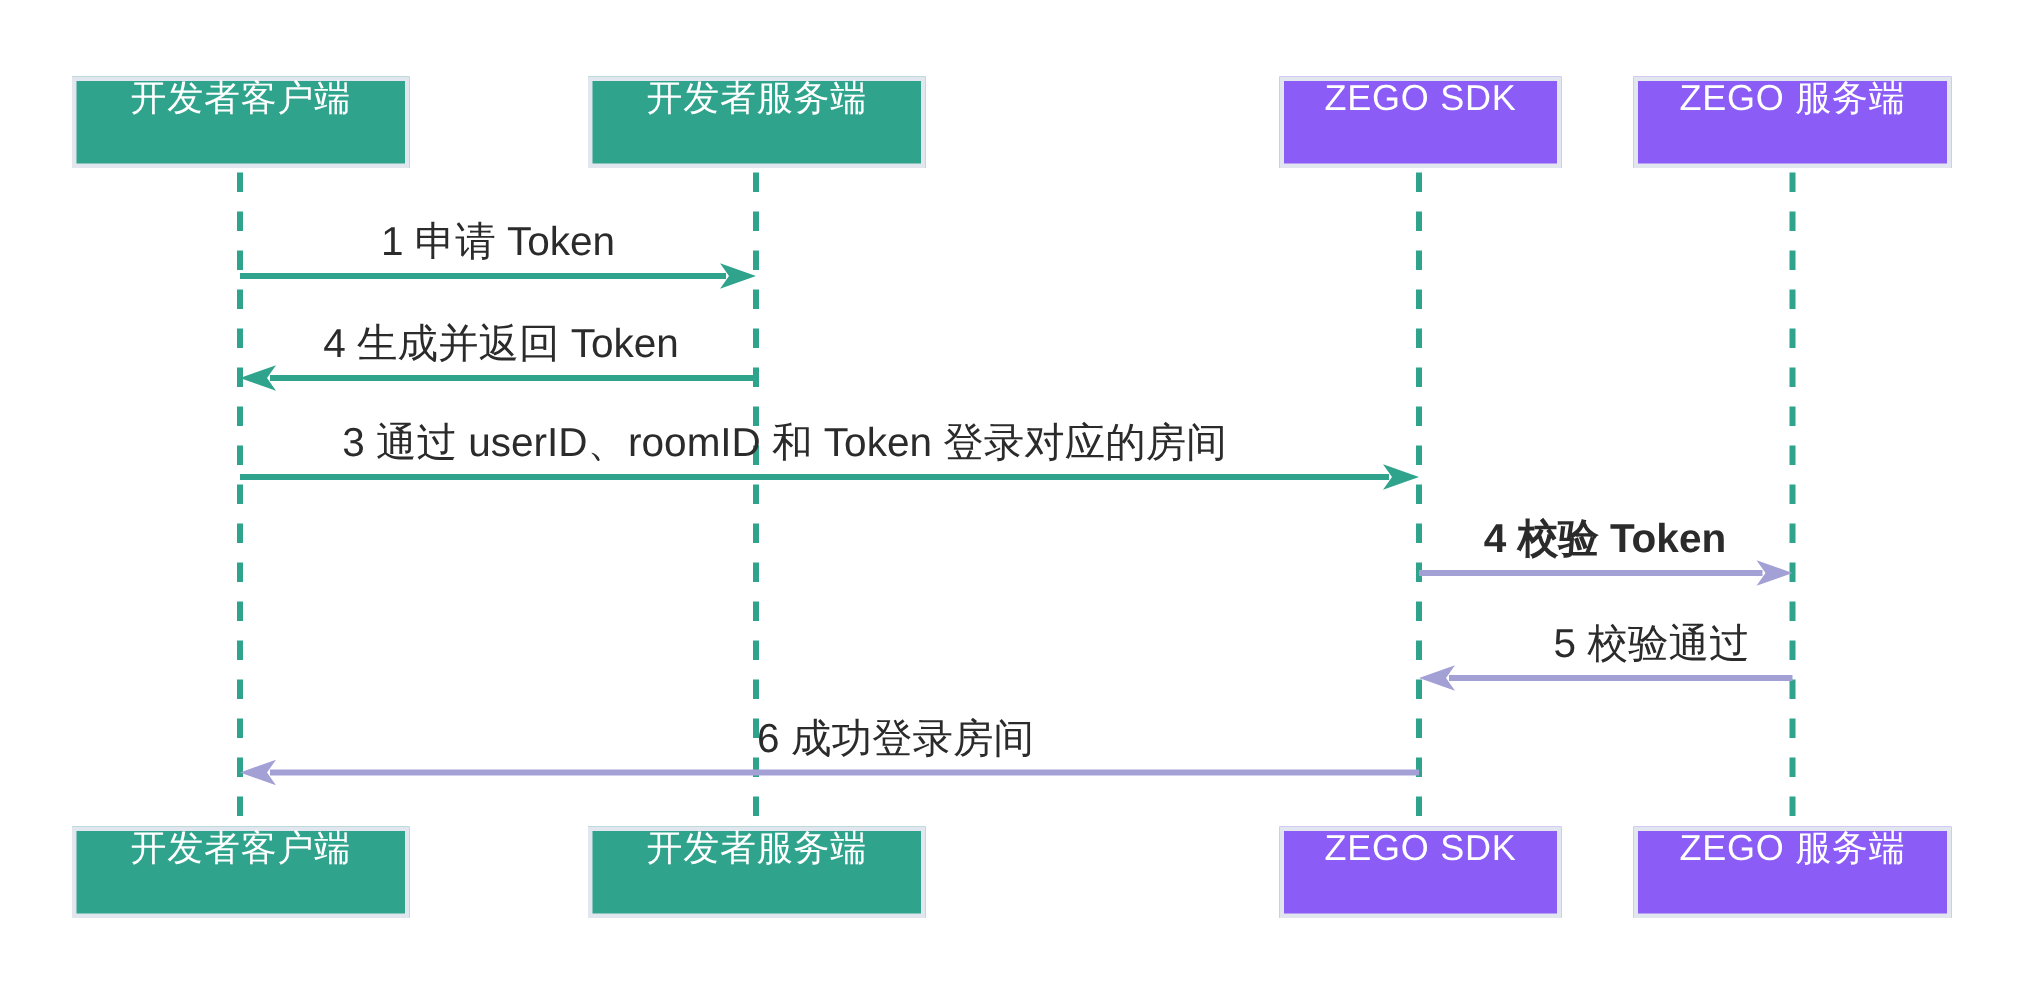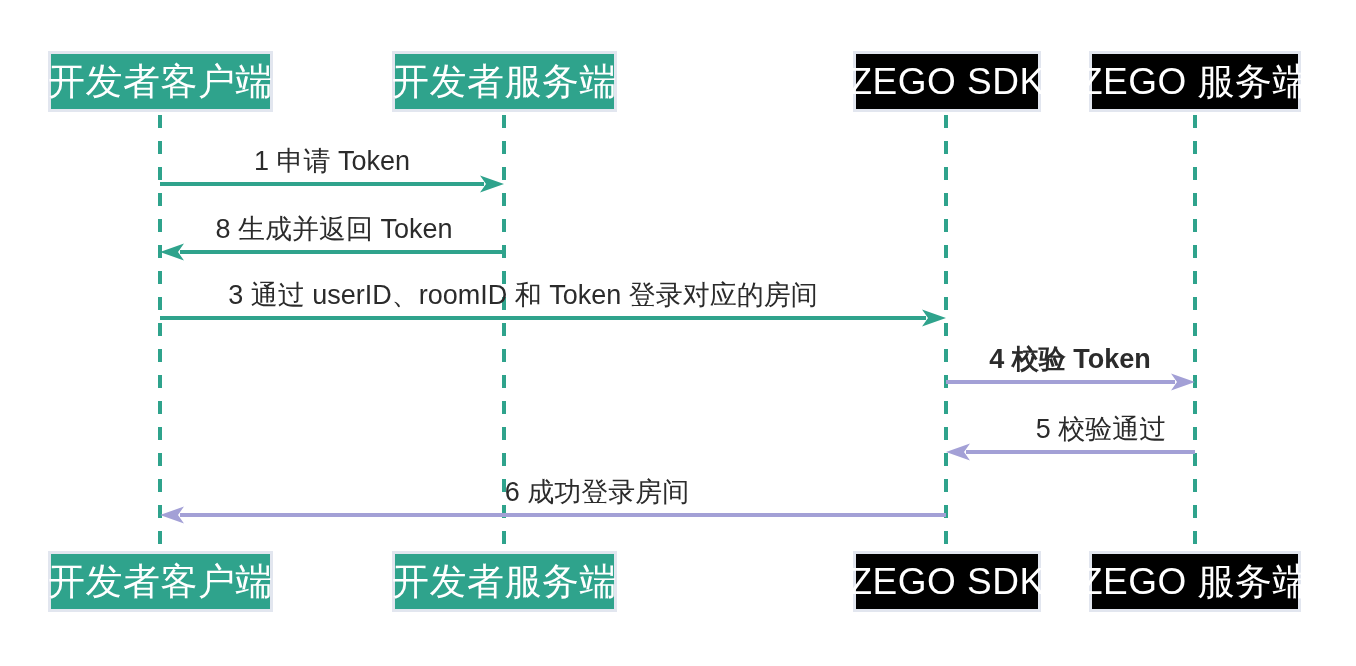--- a/index.html
+++ b/index.html
@@ -22,31 +22,31 @@
     left: 0;
     top: 0;
     width: 1356px;
     height: 666px;
     overflow: visible;
   }
   .actor-box {
     position: absolute;
     box-sizing: border-box;
     display: flex;
-    align-items: center;
+    align-items: flex-start;
     justify-content: center;
     border: 3px solid #e2e6ef;
     color: #ffffff;
-    font-size: 37px;
+    font-size: 24px;
     line-height: 1;
     letter-spacing: 0.5px;
     white-space: nowrap;
   }
   .actor-box.teal  { background: #2fa38c; }
-  .actor-box.lilac { background: #000000; }
+  .actor-box.lilac { background: #8b5cf6; }
 
   .msg-label {
     position: absolute;
     color: #2b2b2b;
     font-size: 27px;
     line-height: 1;
     white-space: nowrap;
     transform: translate(-50%, -100%);
     text-align: right;
   }
@@ -110,20 +110,20 @@
       </div>
       <div class="actor-box lilac" style="left: 853px; width: 188px; top: 551px; height: 61px;">
         <span>ZEGO SDK</span>
       </div>
       <div class="actor-box lilac" style="left: 1089px; width: 212px; top: 551px; height: 61px;">
         <span>ZEGO 服务端</span>
       </div>
     </div>
   <div id="labels">
       <div class="msg-label" style="left: 332px; top: 175px;">1 申请 Token</div>
-      <div class="msg-label" style="left: 334px; top: 243px;">8 生成并返回 Token</div>
+      <div class="msg-label" style="left: 334px; top: 243px;">4 生成并返回 Token</div>
       <div class="msg-label" style="left: 523px; top: 309px;">3 通过 userID、roomID 和 Token 登录对应的房间</div>
       <div class="msg-label" style="left: 1070px; top: 373px; font-weight: bold;">4 校验 Token</div>
       <div class="msg-label" style="left: 1070px; top: 443px; margin-left: 31px;">5 校验通过</div>
       <div class="msg-label" style="left: 553px; top: 506px; margin-left: 44px;">6 成功登录房间</div>
     </div>
 
 </div>
 
 </body></html>

